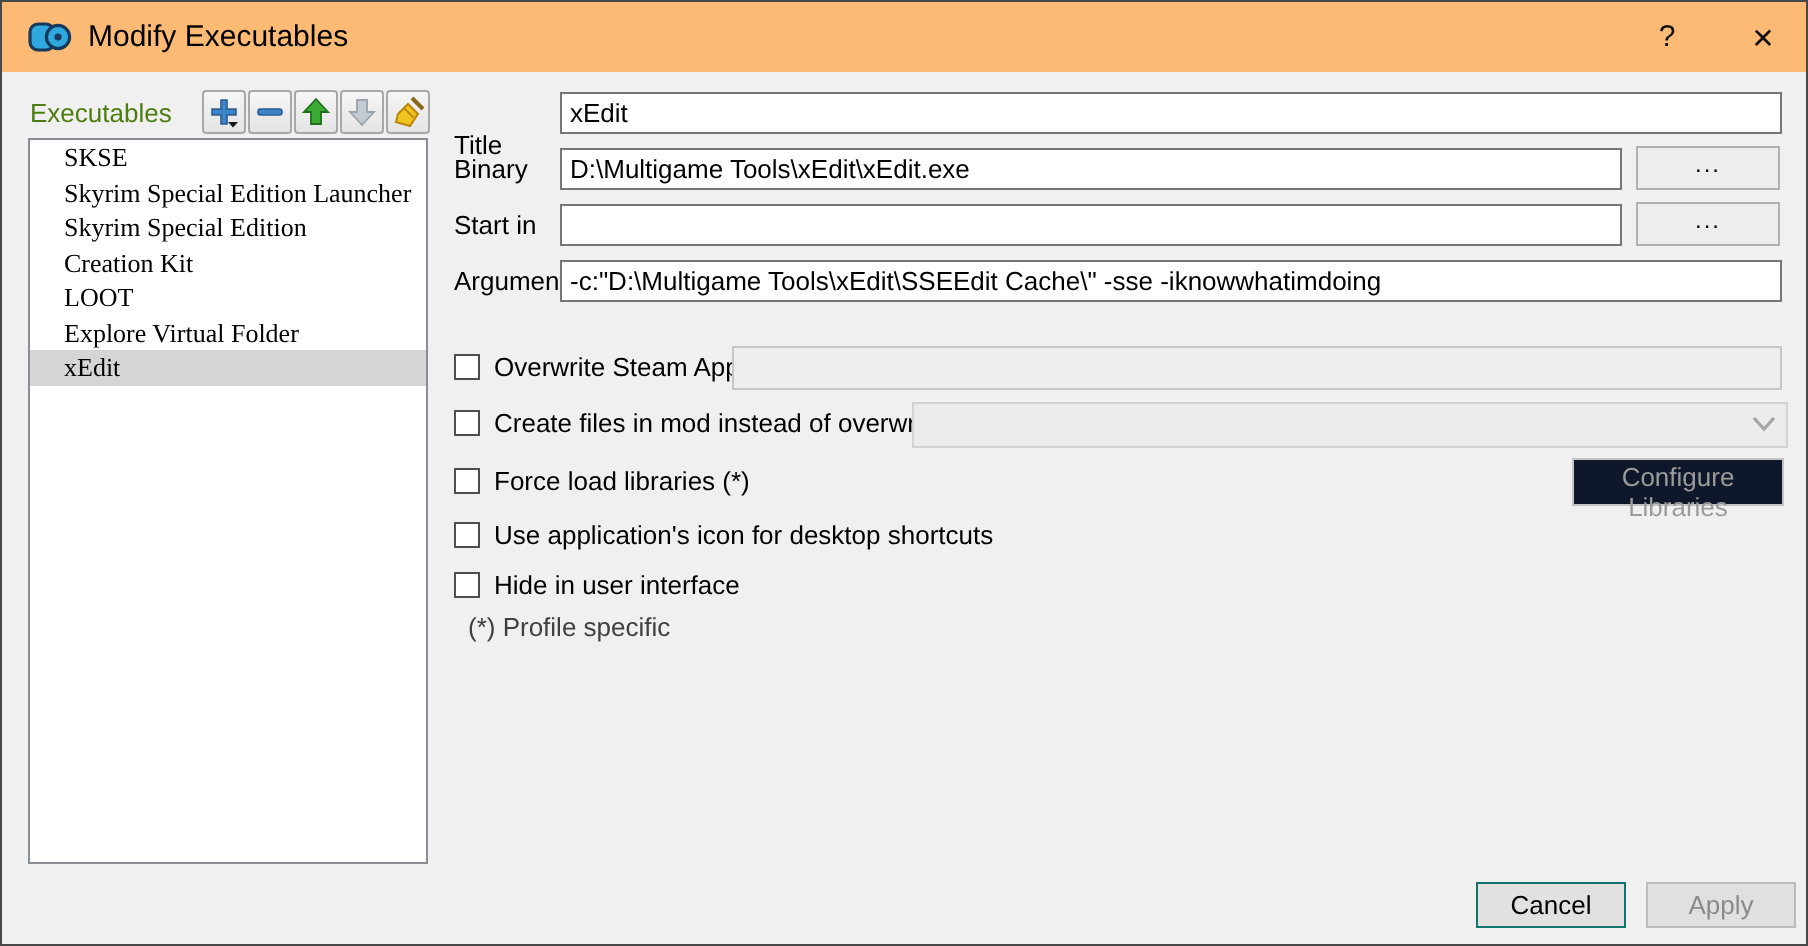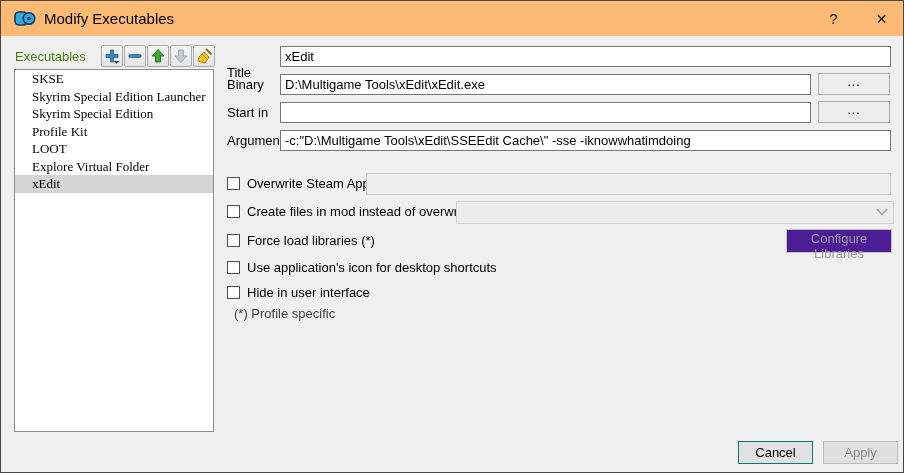--- a/index.html
+++ b/index.html
@@ -50,21 +50,21 @@
   .dis-field{
     position:absolute;background:#eeeeee;border:1px solid #c6c6c6;height:22px;
   }
   #combo{
     position:absolute;left:455px;top:200px;width:438px;height:23px;
     background:#ececec;border:1px solid #d2d2d2;
   }
   #combo-chevron{position:absolute;right:5px;top:6px;}
   #configure-btn{
     position:absolute;left:785px;top:228px;width:106px;height:24px;
-    background:#4c1d95;border:1px solid #c3c3c3;font-size:13px;color:#9b9b9b;
+    background:#0f172a;border:1px solid #c3c3c3;font-size:13px;color:#9b9b9b;
   }
   #note{position:absolute;left:233px;top:305px;font-size:13px;color:#404040;}
   
   .footer-btn{position:absolute;top:440px;width:75px;height:23px;font-size:13px;}
   #ok-btn{
     left:648px;background:#e1e1e1;border:2px solid #0078d7;
     box-shadow:inset 0 0 0 1px #4a4a4a;color:#000;
   }
   #cancel-btn{left:737px;background:#e1e1e1;border:1px solid #0f766e;color:#000;}
   #apply-btn{left:822px;background:#e0e0e0;border:1px solid #bcbcbc;color:#8a8a8a;}
@@ -113,21 +113,21 @@
       <line x1="10" y1="1" x2="15.5" y2="6.5" stroke="#8a6a1a" stroke-width="2"></line>
       <path d="M3 9 L8 4 L13 9 L9 15 L2 13 Z" fill="#f0c420" stroke="#b8860b" stroke-width="1"></path>
       <path d="M6.2 6.2 L10.8 10.8" stroke="#b8860b" stroke-width="1"></path>
     </svg>
   </button>
 
   <div id="listbox">
     <div class="list-item">SKSE</div>
     <div class="list-item">Skyrim Special Edition Launcher</div>
     <div class="list-item">Skyrim Special Edition</div>
-    <div class="list-item">Profile Kit</div>
+    <div class="list-item">Creation Kit</div>
     <div class="list-item">LOOT</div>
     <div class="list-item">Explore Virtual Folder</div>
     <div class="list-item selected">xEdit</div>
   </div>
 
   <span class="fld-label" style="top:48px;margin-top:16px;">Title</span>
   <span class="fld-label" style="top:76px;">Binary</span>
   <span class="fld-label" style="top:104px;">Start in</span>
   <span class="fld-label" style="top:132px;">Arguments</span>
 

